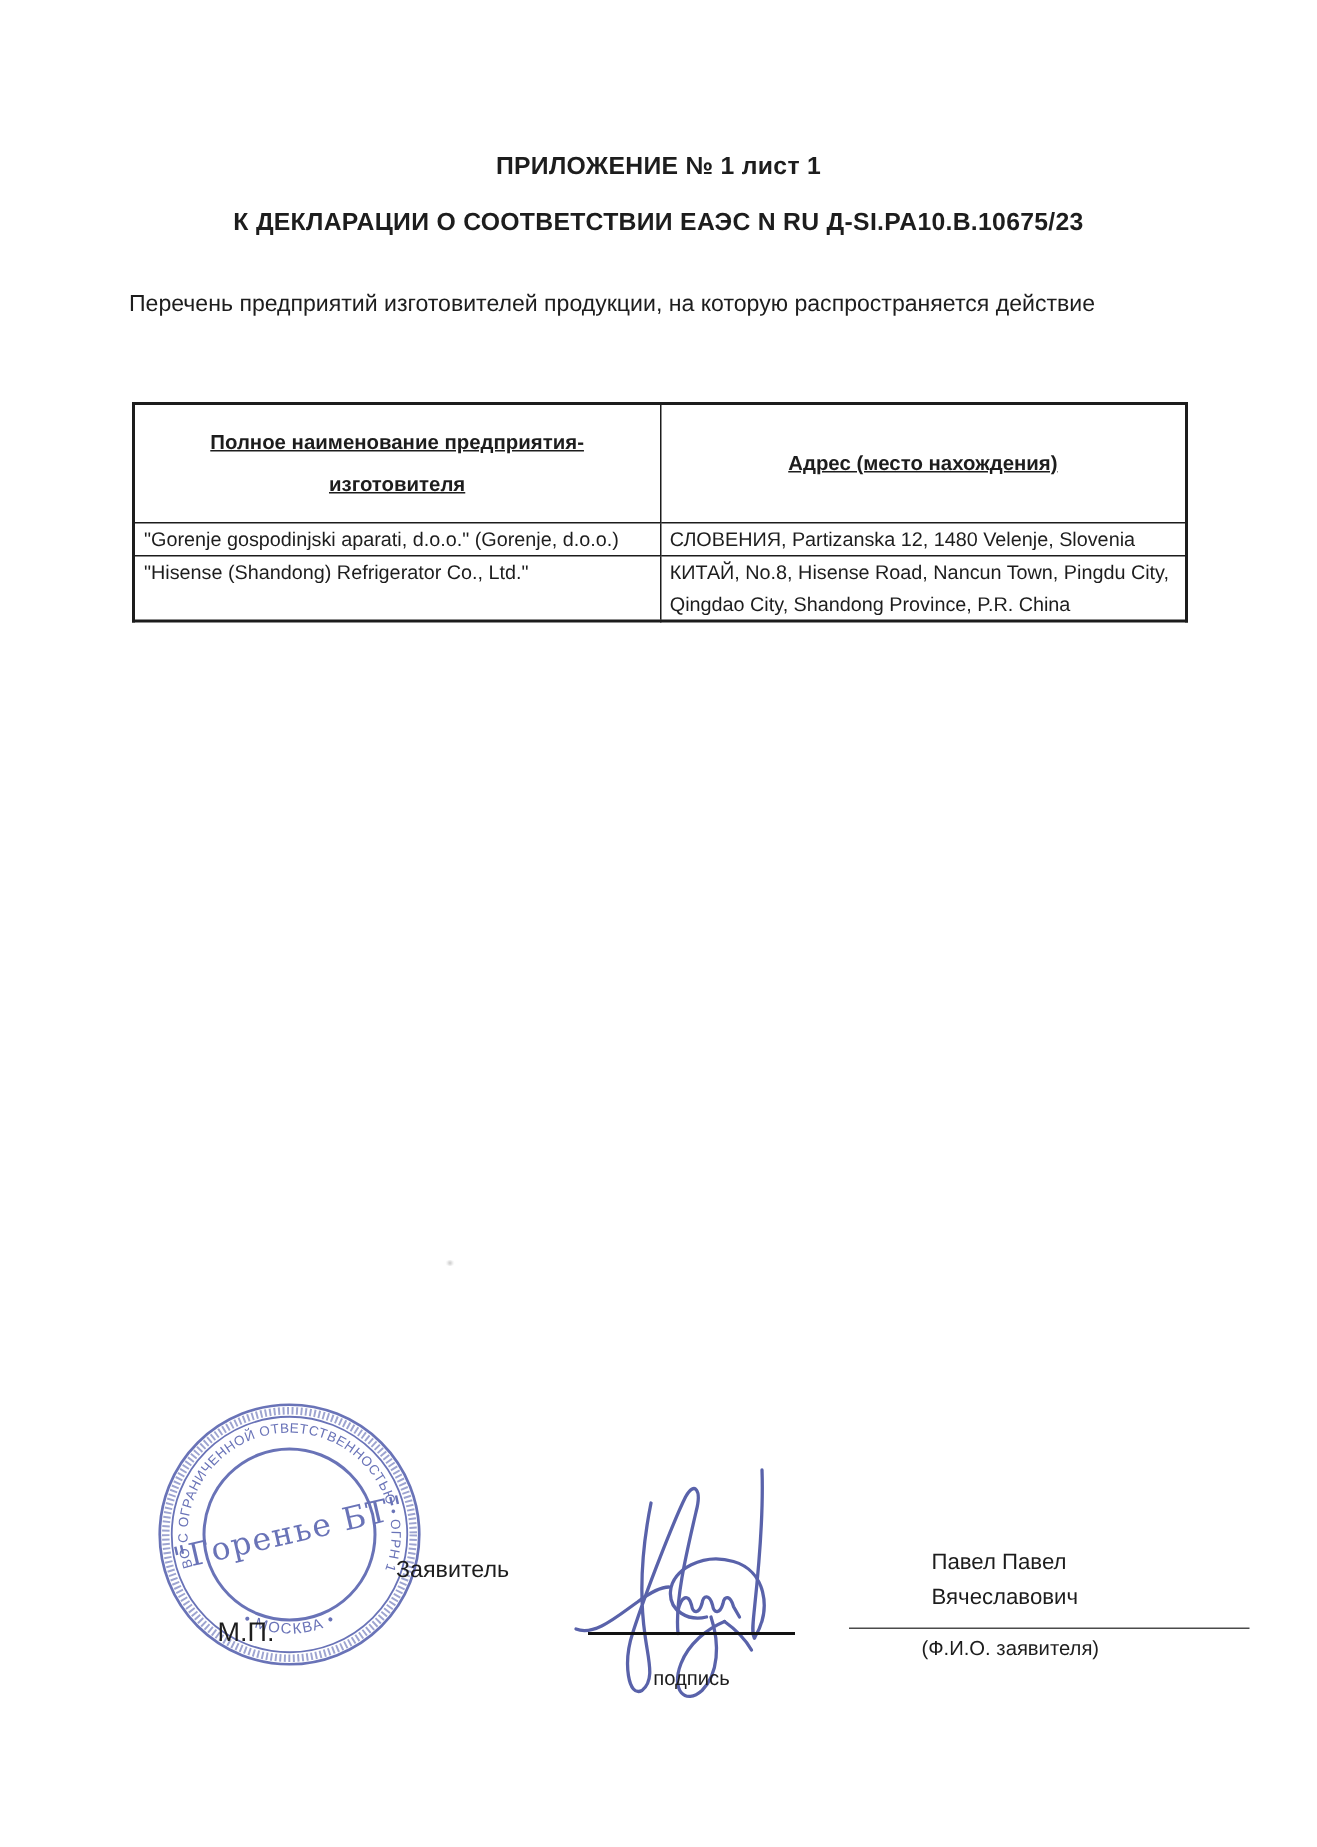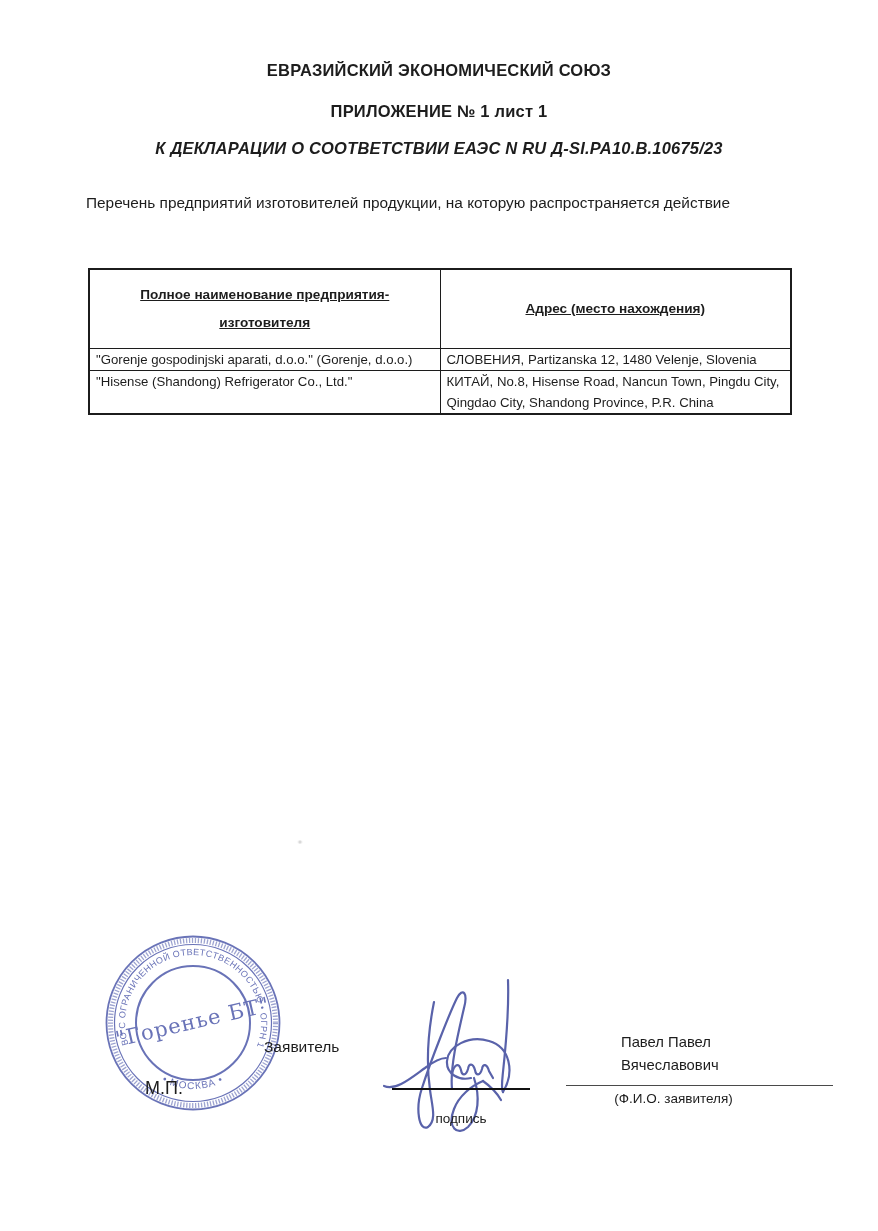--- a/index.html
+++ b/index.html
@@ -11,21 +11,21 @@
     color:#1d1d1d;
     overflow:hidden;
   }
   .hline{
     position:absolute;left:0;width:878px;
     text-align:center;font-weight:bold;font-size:16.5px;letter-spacing:.2px;
     white-space:nowrap;
   }
   .hline1{top:61px;}
   .hline2{top:102px;}
-  .hline3{top:139px;font-style:italic;}
+  .hline3{top:139px;}
   .introline{
     position:absolute;left:0;width:816px;
     text-align:center;font-size:15.4px;
     white-space:nowrap;
   }
   .intro1{top:194px;}
   .intro2{top:225px;}
   table.mfr{
     position:absolute;left:88px;top:268px;width:704px;
     border-collapse:collapse;table-layout:fixed;
@@ -54,21 +54,20 @@
   .fio-caption{position:absolute;left:566px;top:1091px;width:215px;text-align:center;font-size:13.5px;}
   .speck{position:absolute;left:297px;top:840px;width:6px;height:4px;border-radius:50%;
     background:radial-gradient(circle,#8a8a8a 0%,rgba(180,180,180,.25) 60%,rgba(255,255,255,0) 100%);
     opacity:.45;}
 </style>
 </head>
 <body>
 
 <div class="page">
 
-  <div class="hline hline1">ЕВРАЗИЙСКИЙ ЭКОНОМИЧЕСКИЙ СОЮЗ</div>
   <div class="hline hline2">ПРИЛОЖЕНИЕ № 1 лист 1</div>
   <div class="hline hline3">К ДЕКЛАРАЦИИ О СООТВЕТСТВИИ ЕАЭС N RU Д-SI.PA10.B.10675/23</div>
 
   <div class="introline intro1">Перечень предприятий изготовителей продукции, на которую распространяется действие</div>
 
   <table class="mfr">
     <colgroup>
         <col style="width:50%">
         <col style="width:50%">
       </colgroup>

